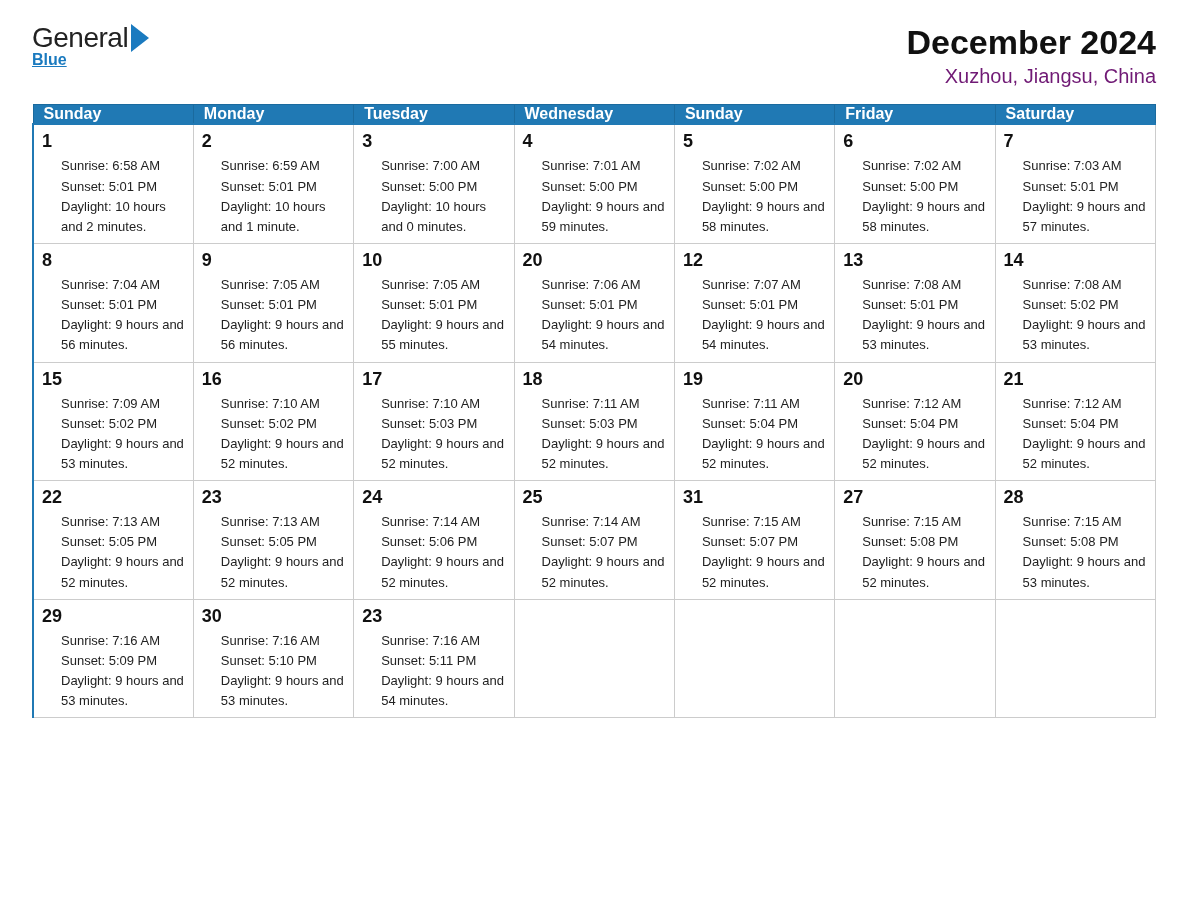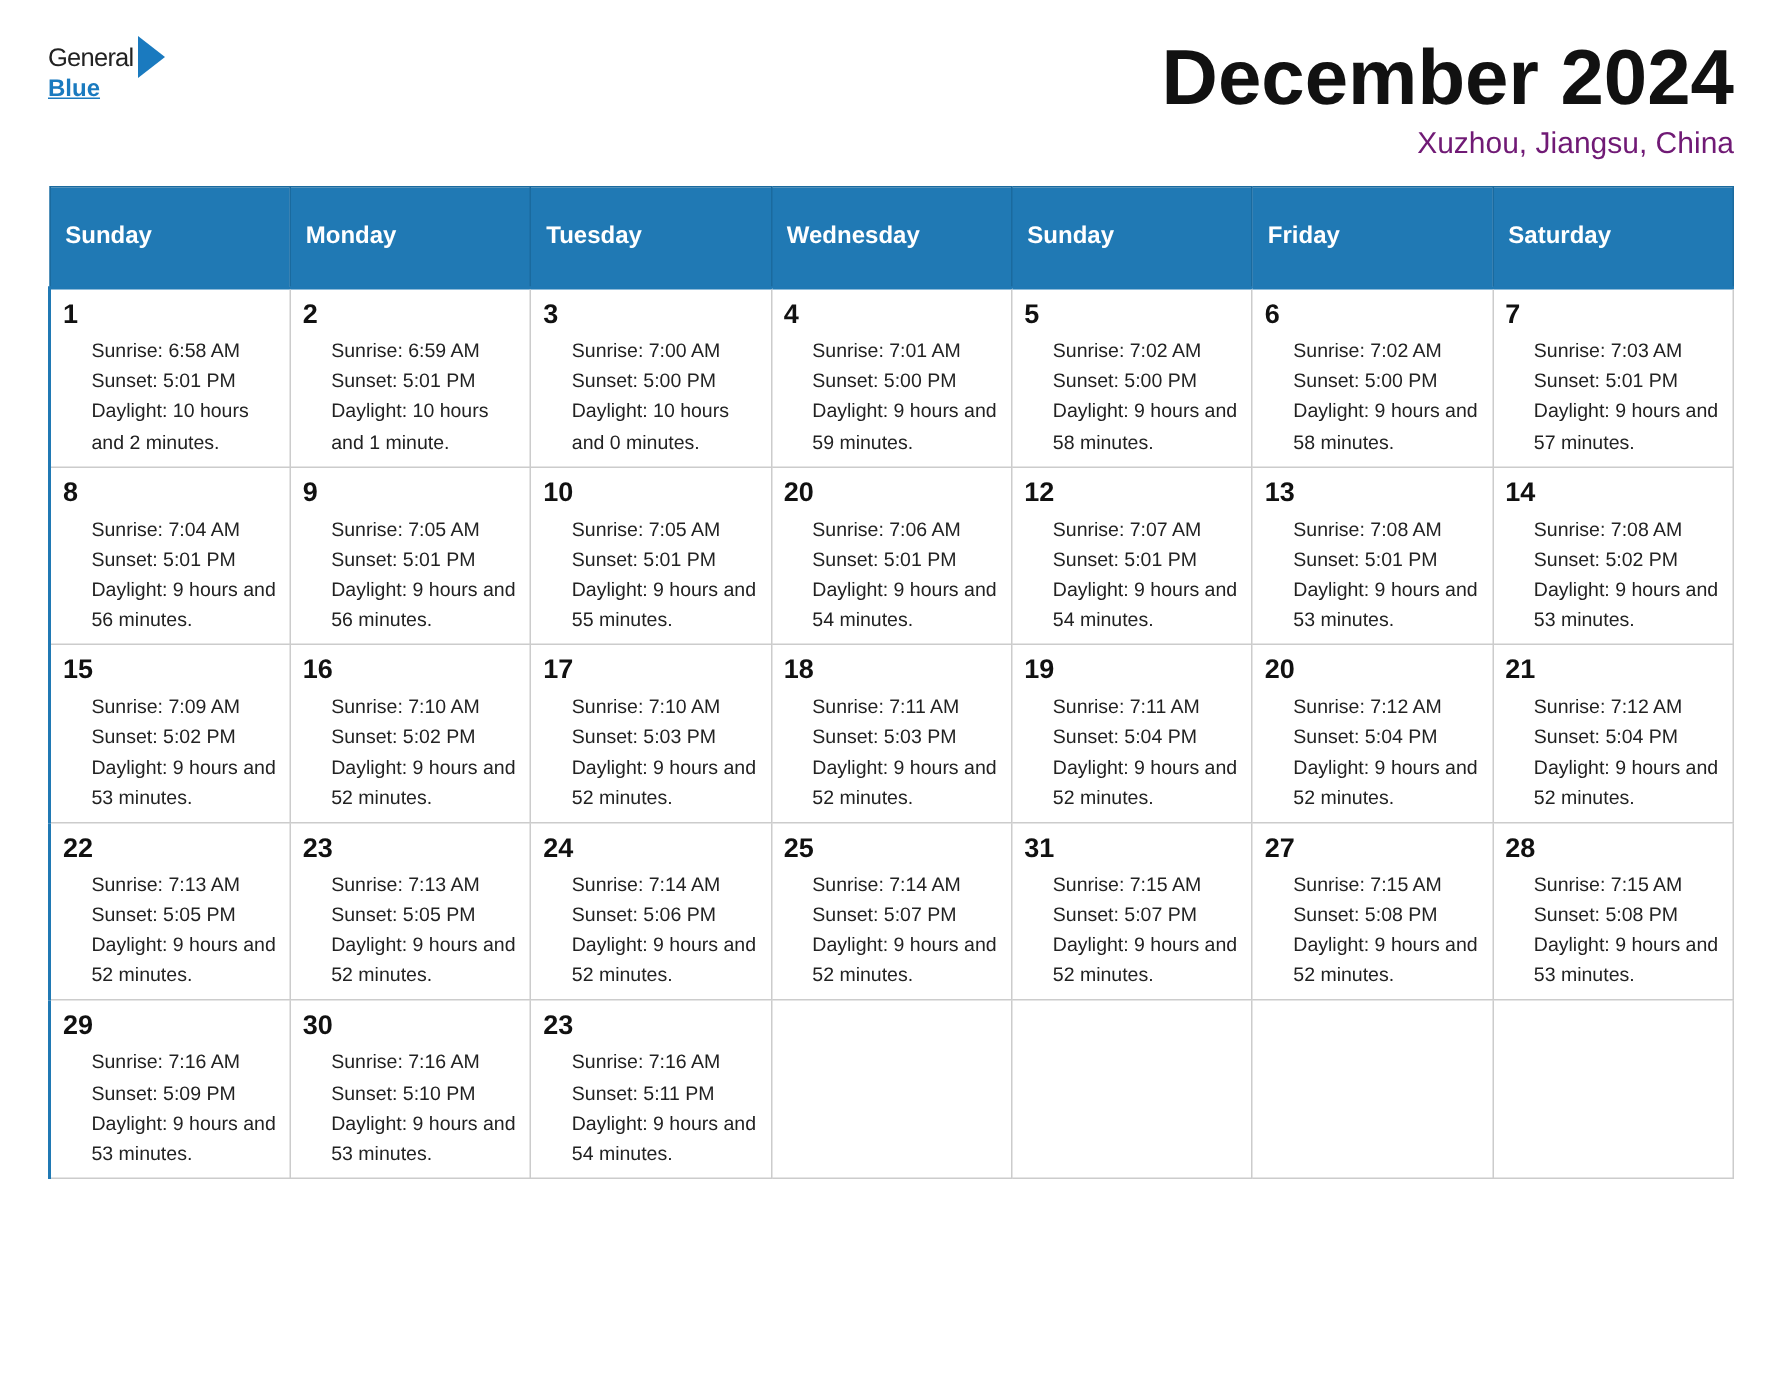--- a/index.html
+++ b/index.html
@@ -13,41 +13,41 @@
     .header {
       display: flex;
       justify-content: space-between;
       align-items: flex-start;
       margin-bottom: 16px;
     }
     .title-block {
       text-align: right;
     }
     .month-title {
-      font-size: 52px;
+      font-size: 34px;
       font-weight: bold;
       color: #111;
       line-height: 1.1;
     }
     .location {
       font-size: 20px;
       color: #701a75;
       margin-top: 4px;
     }
     table {
       width: 100%;
       border-collapse: collapse;
       table-layout: fixed;
     }
     thead th {
       background-color: #2079b4;
       color: #fff;
       font-size: 16px;
       font-weight: bold;
-      padding: 24px 10px;
+      padding: 0 10px;
       text-align: left;
       border: 1px solid #1a6a9e;
     }
     tbody td {
       border: 1px solid #ccc;
       vertical-align: top;
       padding: 6px 8px;
       font-size: 13px;
       color: #222;
       height: 110px;
@@ -79,21 +79,21 @@
     .logo-wrap {
       display: flex;
       flex-direction: column;
       line-height: 1;
     }
     .logo-line1 {
       display: flex;
       align-items: center;
     }
     .logo-general {
-      font-size: 17px;
+      font-size: 28px;
       color: #222;
       font-weight: normal;
       letter-spacing: -0.5px;
     }
     .logo-triangle {
       display: inline-block;
       width: 0;
       height: 0;
       border-top: 14px solid transparent;
       border-bottom: 14px solid transparent;

